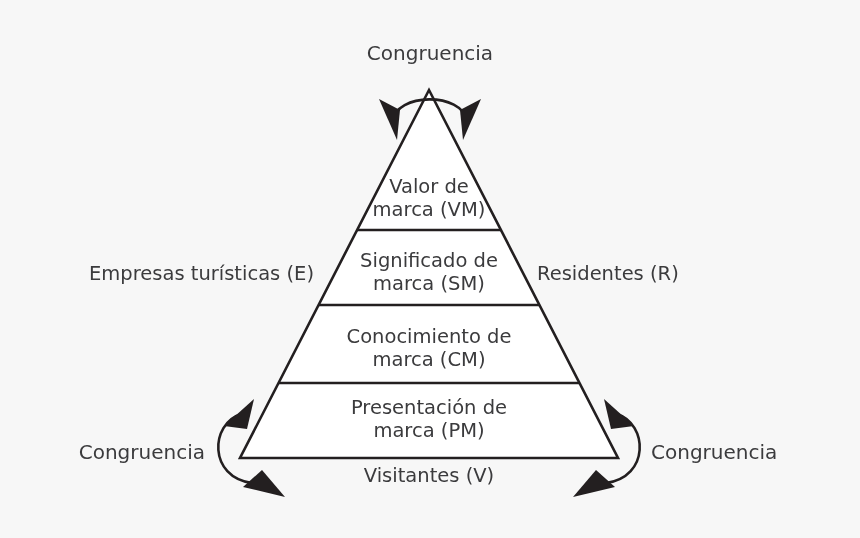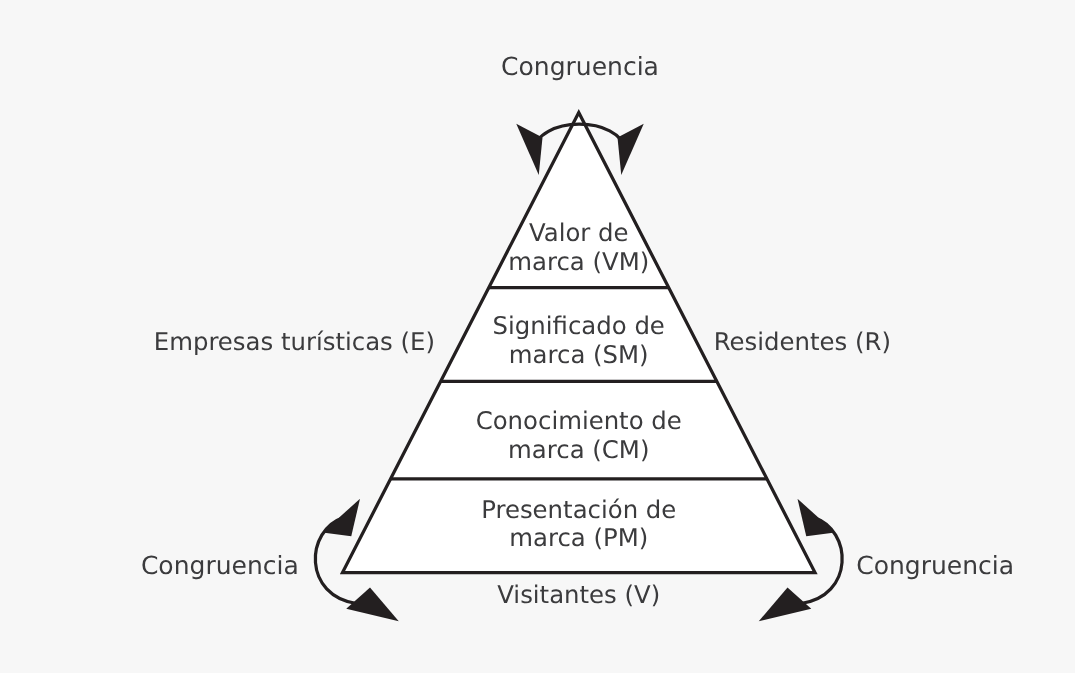--- a/index.html
+++ b/index.html
@@ -11,21 +11,20 @@
     width: 860px;
     height: 538px;
     background: #f7f7f7;
     font-family: "DejaVu Sans", "Liberation Sans", sans-serif;
     overflow: hidden;
   }
   #diagram-root {
     position: relative;
     width: 776px;
     height: 538px;
-    margin-left: 34px;
   }
   #diagram-svg {
     position: absolute;
     top: 0;
     left: 0;
     width: 860px;
     height: 538px;
     display: block;
   }
   .pyr-stroke {

